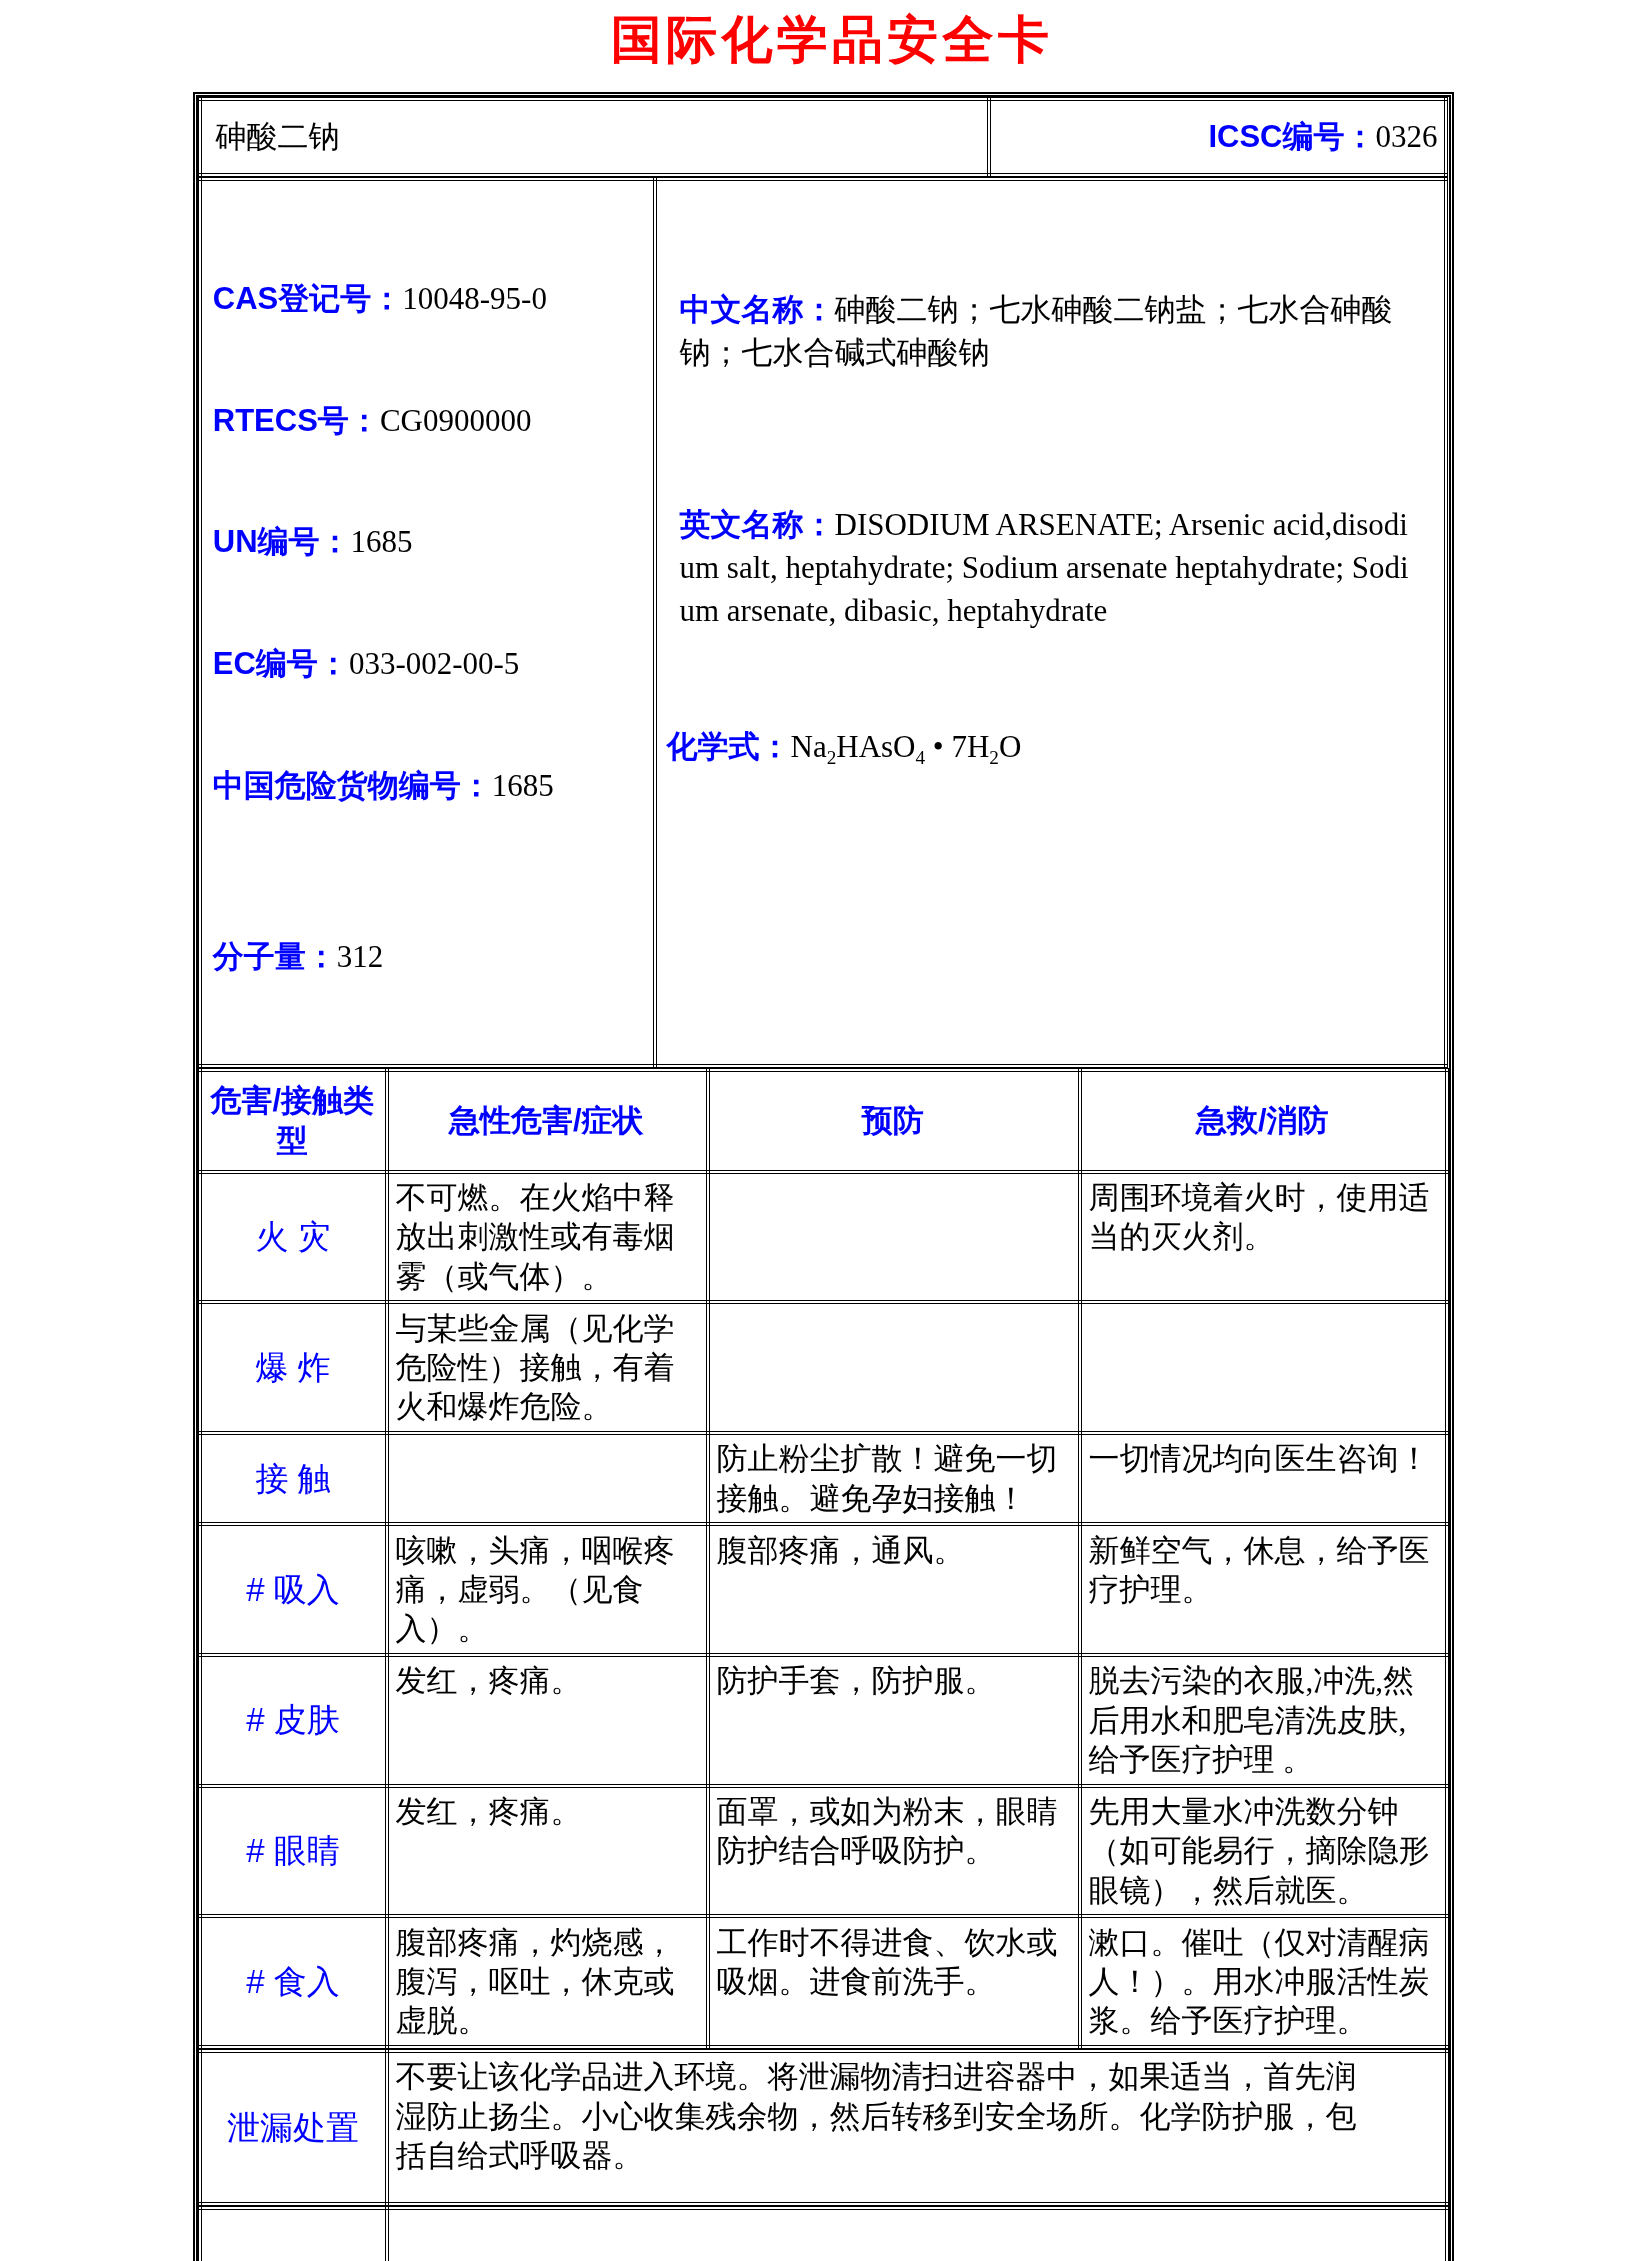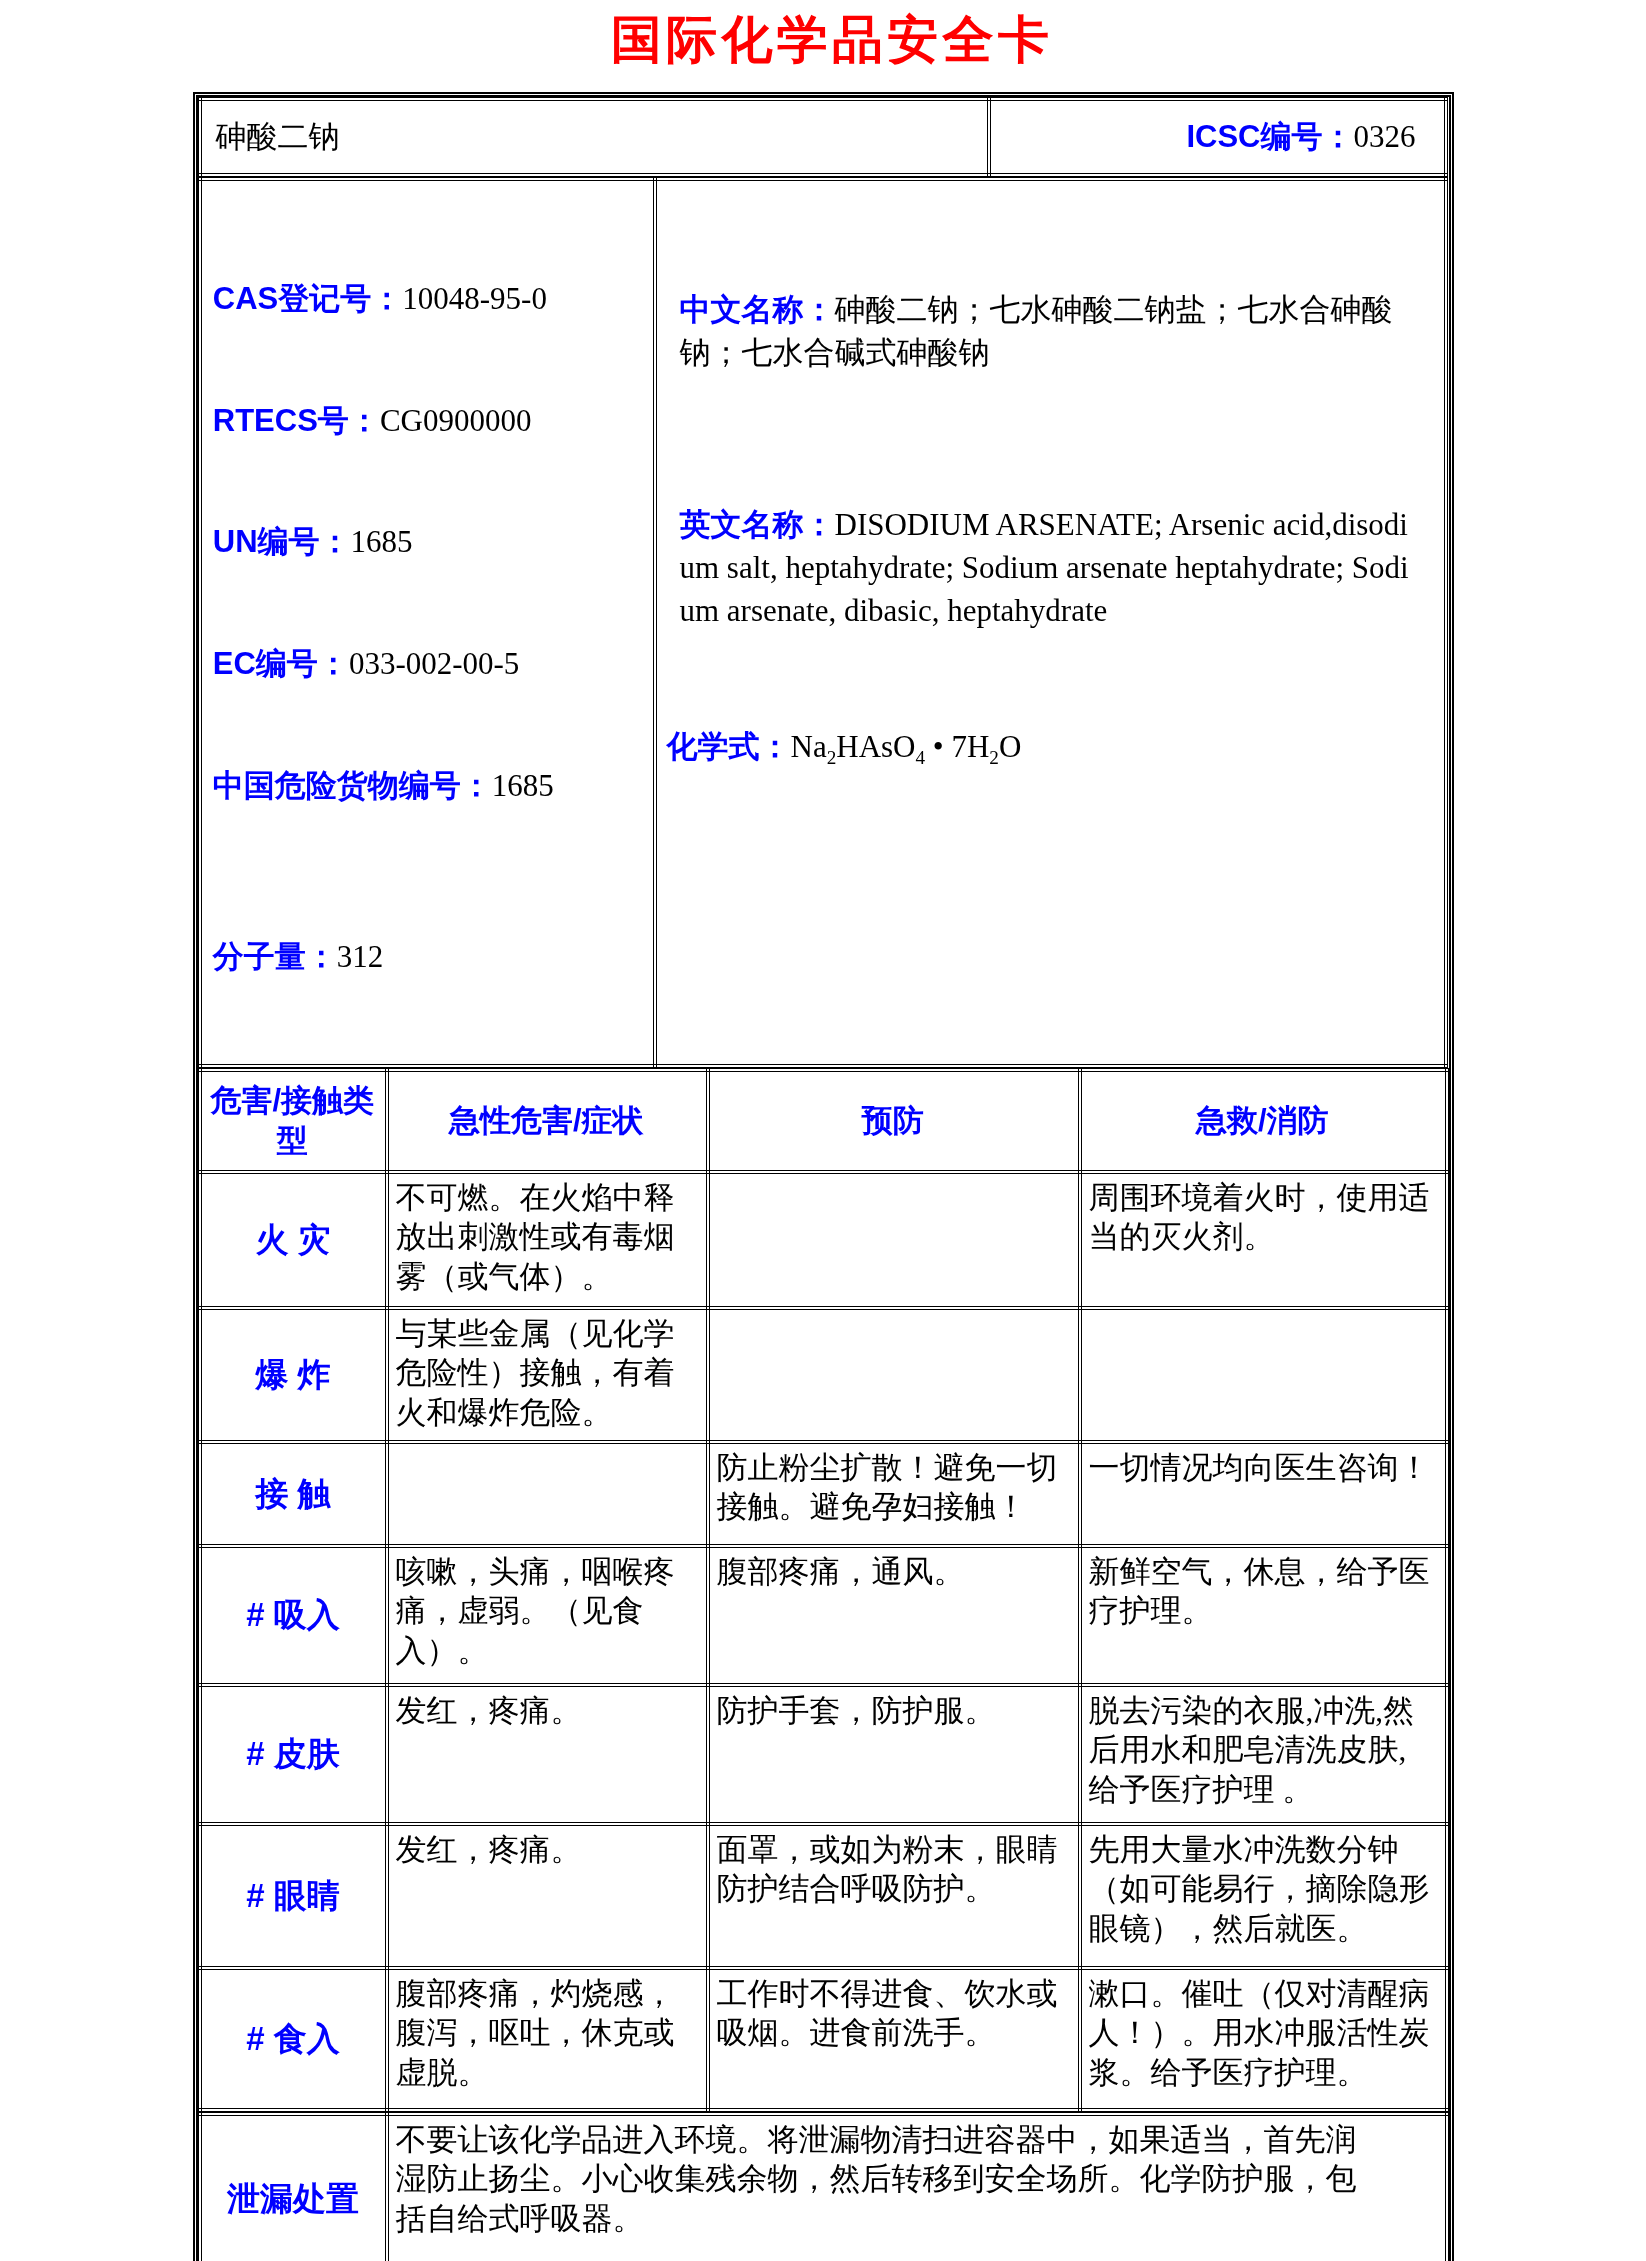--- a/index.html
+++ b/index.html
@@ -7,25 +7,25 @@
   .page{padding-top:14px;}
   .title{color:#ff0000;font-size:51px;font-weight:bold;text-align:center;letter-spacing:4.3px;
          font-family:"Liberation Serif","DejaVu Serif",serif;line-height:1.05;margin:0 0 24px 18px;}
   .card-wrap{display:flex;justify-content:center;}
   .card{border:5.7px double #000;background:#fff;}
   table{border-collapse:collapse;table-layout:fixed;width:1246px;}
   td,th{border:4.3px double #000;vertical-align:top;padding:4.3px 8.5px 4.3px 7px;overflow:hidden;
         font-size:31px;line-height:1.27;white-space:pre-wrap;word-break:break-all;}
   .lbl{color:#0000ff;font-weight:bold;font-family:"Liberation Sans","DejaVu Sans",sans-serif;}
   .val{color:#000;}
-  .rowlbl{color:#0000ff;font-weight:bold;font-family:"Liberation Sans","DejaVu Sans",sans-serif;
-          text-align:center;vertical-align:middle;font-size:33px;padding:11px;}
+  .rowlbl{color:#0000ff;font-weight:normal;font-family:"Liberation Sans","DejaVu Sans",sans-serif;
+          text-align:center;vertical-align:middle;font-size:33px;padding:2px;}
   
   .t1 .name-cell{vertical-align:middle;padding-left:14px;height:64px;}
-  .t1 .icsc-cell{vertical-align:middle;text-align:right;padding-right:28px;}
+  .t1 .icsc-cell{vertical-align:middle;text-align:right;padding-right:6px;}
   
   .t2 td{height:318px;}
   .ident-cell{padding:17px 7px 7px 11.3px;margin-top:20px;}
   .id-row{line-height:43px;}
   .id-row.gap{margin-top:50px;}
   .names-cell{padding:15.6px 11.3px 7px 10px;}
   .names-p{margin:13px;line-height:43px;}
   .names-p.en{margin-top:37px;}
   .formula-p{margin:1.4px 0 0 0;line-height:43px;}
   sub{font-size:62%;}

